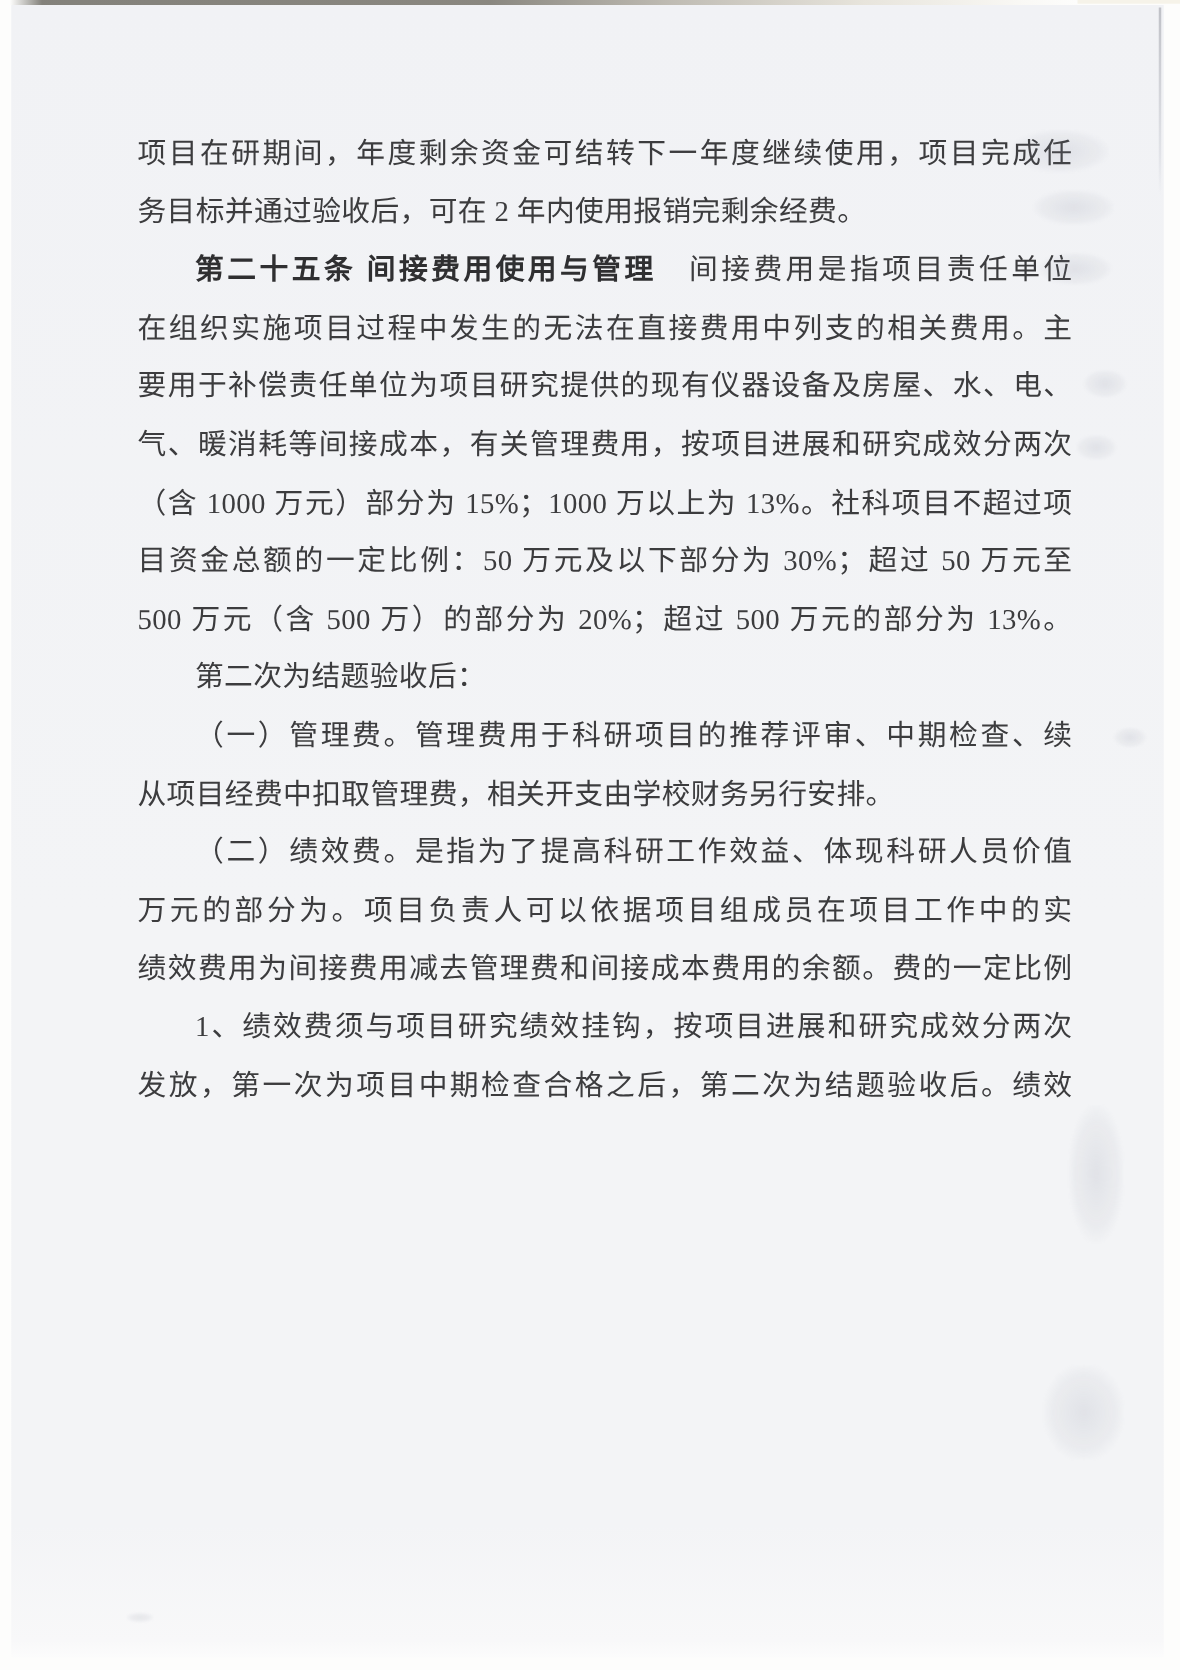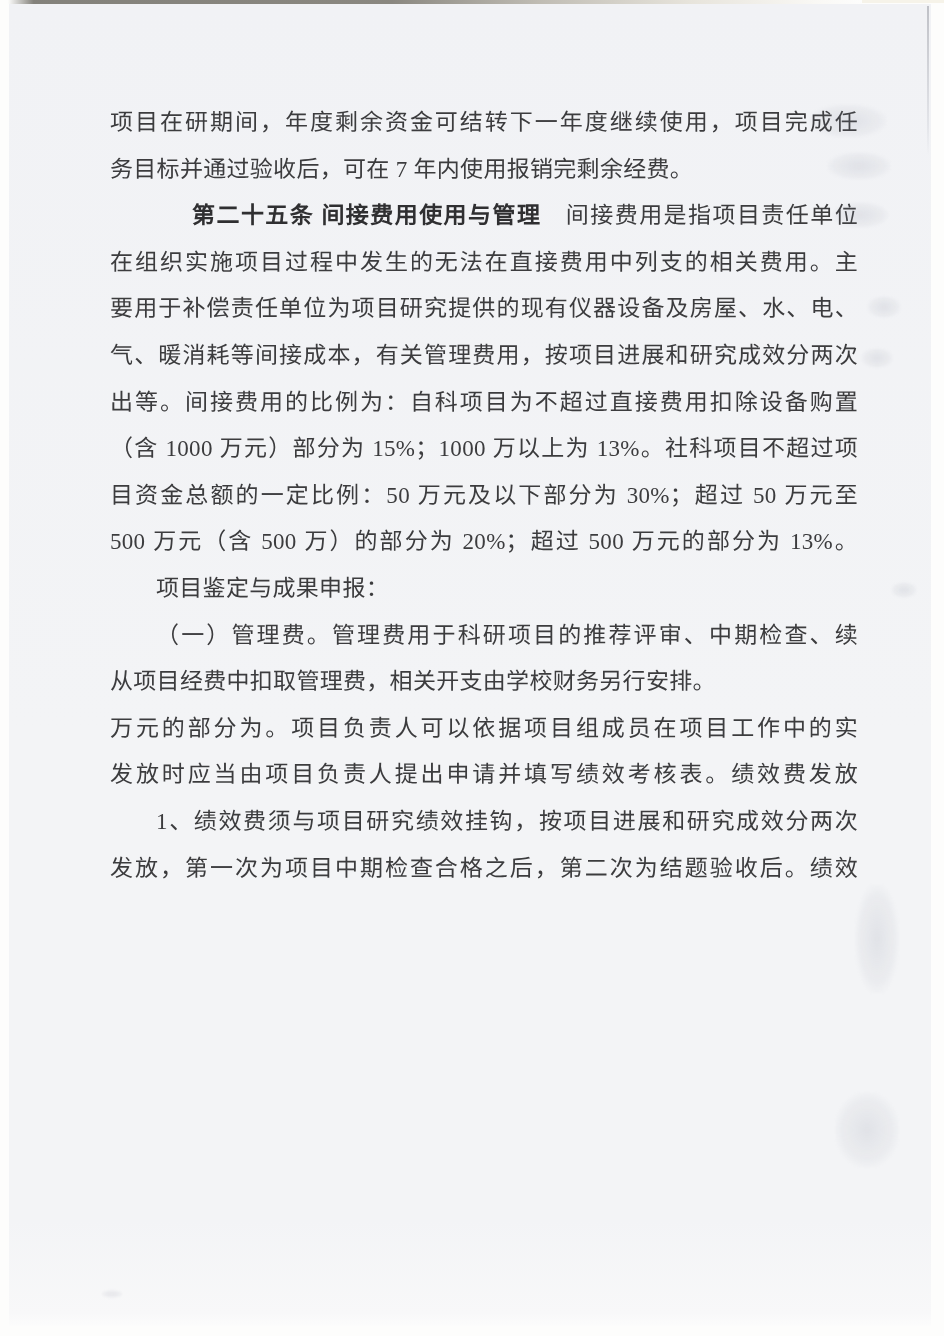--- a/index.html
+++ b/index.html
@@ -62,51 +62,50 @@
     white-space: normal;
   }
   .line.justify {
     text-align: justify;
     text-align-last: justify;
   }
   .line.indent { text-indent: 2em; }
   .line .bold {
     font-weight: 700;
     color: #2f2f31;
-    margin-left: 36px;
   }
   
   .smudge {
     position: absolute;
     pointer-events: none;
     background: radial-gradient(ellipse at center, rgba(135,140,158,0.16) 0%, rgba(135,140,158,0.07) 55%, rgba(135,140,158,0) 75%);
     filter: blur(1px);
   }
 </style>
 </head>
 <body>
 
 <div class="page">
 
   <div class="text-block">
       <div class="line justify"><span>项目在研期间，年度剩余资金可结转下一年度继续使用，项目完成任</span></div>
-      <div class="line"><span>务目标并通过验收后，可在 7 年内使用报销完剩余经费。</span></div>
+      <div class="line"><span>务目标并通过验收后，可在 2 年内使用报销完剩余经费。</span></div>
       <div class="line justify indent"><span class="bold">第二十五条 间接费用使用与管理</span><span>　间接费用是指项目责任单位</span></div>
       <div class="line justify"><span>在组织实施项目过程中发生的无法在直接费用中列支的相关费用。主</span></div>
       <div class="line justify"><span>要用于补偿责任单位为项目研究提供的现有仪器设备及房屋、水、电、</span></div>
       <div class="line justify"><span>气、暖消耗等间接成本，有关管理费用，按项目进展和研究成效分两次</span></div>
-      <div class="line justify"><span>出等。间接费用的比例为：自科项目为不超过直接费用扣除设备购置</span></div>
       <div class="line justify"><span>（含 1000 万元）部分为 15%；1000 万以上为 13%。社科项目不超过项</span></div>
       <div class="line justify"><span>目资金总额的一定比例：50 万元及以下部分为 30%；超过 50 万元至</span></div>
       <div class="line justify"><span>500 万元（含 500 万）的部分为 20%；超过 500 万元的部分为 13%。</span></div>
-      <div class="line indent"><span>项目鉴定与成果申报：</span></div>
+      <div class="line indent"><span>第二次为结题验收后：</span></div>
       <div class="line justify indent"><span>（一）管理费。管理费用于科研项目的推荐评审、中期检查、续</span></div>
       <div class="line"><span>从项目经费中扣取管理费，相关开支由学校财务另行安排。</span></div>
+      <div class="line justify indent"><span>（二）绩效费。是指为了提高科研工作效益、体现科研人员价值</span></div>
       <div class="line justify"><span>万元的部分为。项目负责人可以依据项目组成员在项目工作中的实</span></div>
-      <div class="line justify"><span>发放时应当由项目负责人提出申请并填写绩效考核表。绩效费发放</span></div>
+      <div class="line justify"><span>绩效费用为间接费用减去管理费和间接成本费用的余额。费的一定比例</span></div>
       <div class="line justify indent"><span>1、绩效费须与项目研究绩效挂钩，按项目进展和研究成效分两次</span></div>
       <div class="line justify"><span>发放，第一次为项目中期检查合格之后，第二次为结题验收后。绩效</span></div>
     </div>
 
   <div class="smudge" style="left:800px;top:100px;width:78px;height:34px;"></div>
   <div class="smudge" style="left:818px;top:148px;width:64px;height:28px;"></div>
   <div class="smudge" style="left:822px;top:198px;width:58px;height:26px;"></div>
   <div class="smudge" style="left:858px;top:292px;width:34px;height:22px;"></div>
   <div class="smudge" style="left:852px;top:344px;width:32px;height:20px;"></div>
   <div class="smudge" style="left:882px;top:578px;width:26px;height:16px;"></div>

